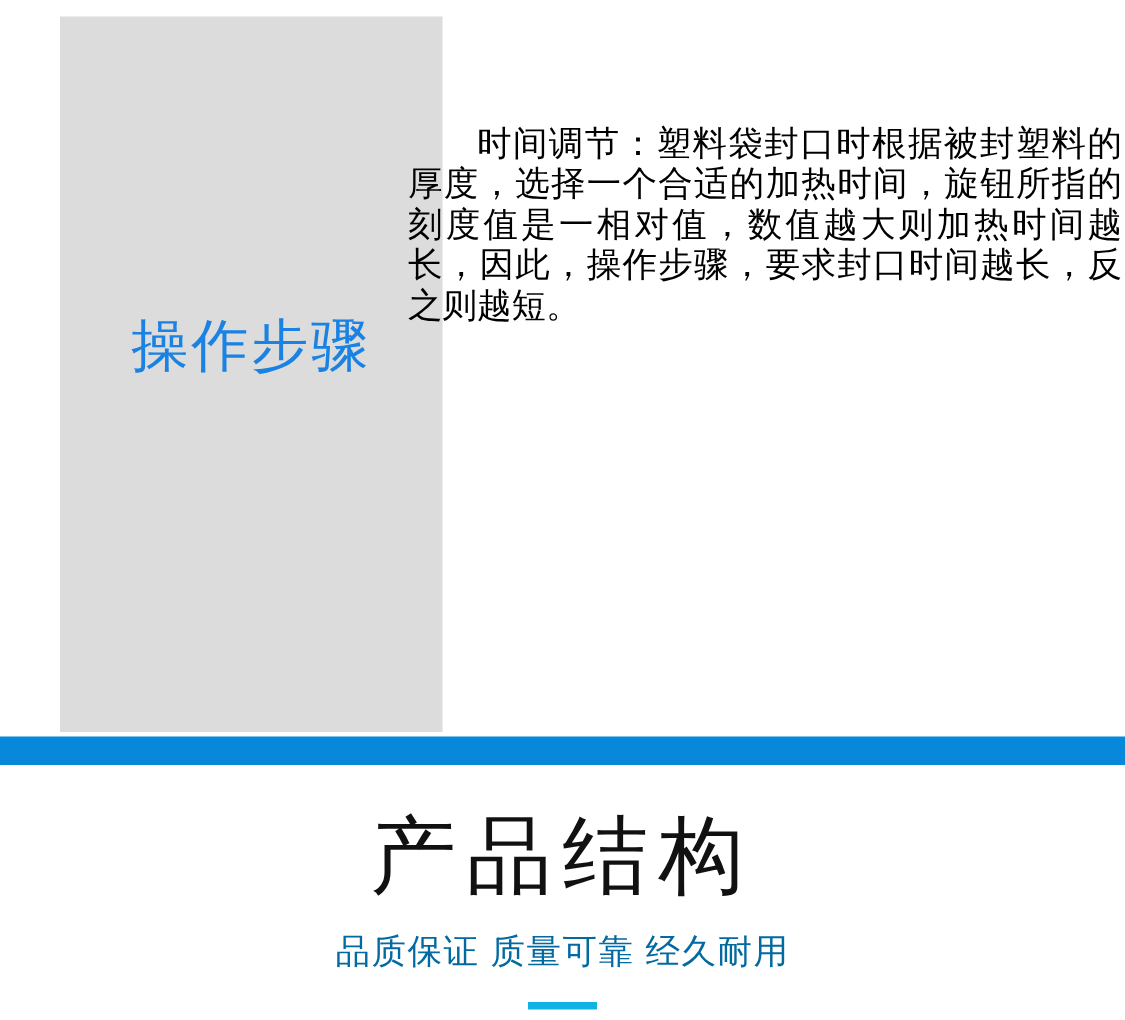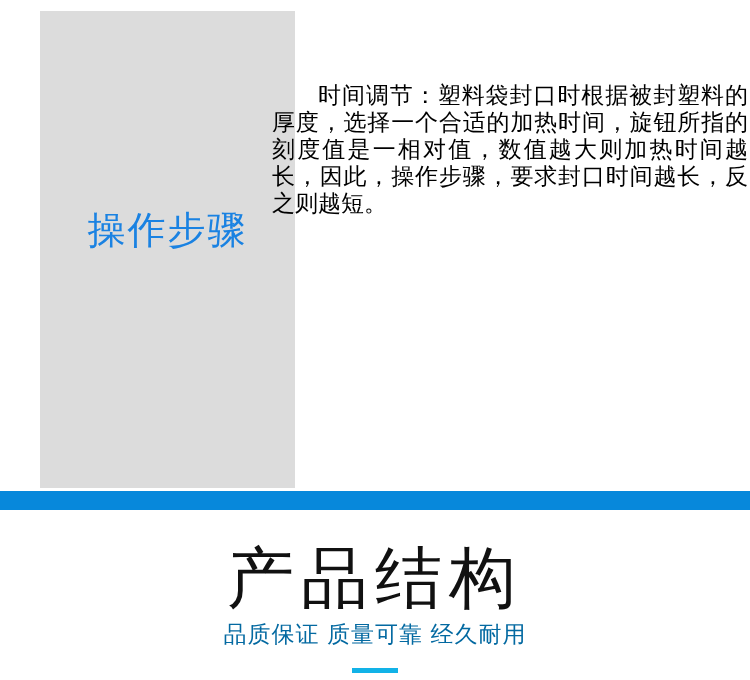--- a/index.html
+++ b/index.html
@@ -57,21 +57,21 @@
     height: 19px;
     background: #0788db;
   }
   
   .product-title {
     position: absolute;
     top: 533px;
     left: 0;
     width: 100%;
     text-align: center;
-    font-size: 67px;
+    font-size: 57px;
     font-weight: 300;
     letter-spacing: 7px;
     color: #111111;
   }
   .product-subtitle {
     position: absolute;
     top: 619px;
     left: 0;
     width: 100%;
     text-align: center;

